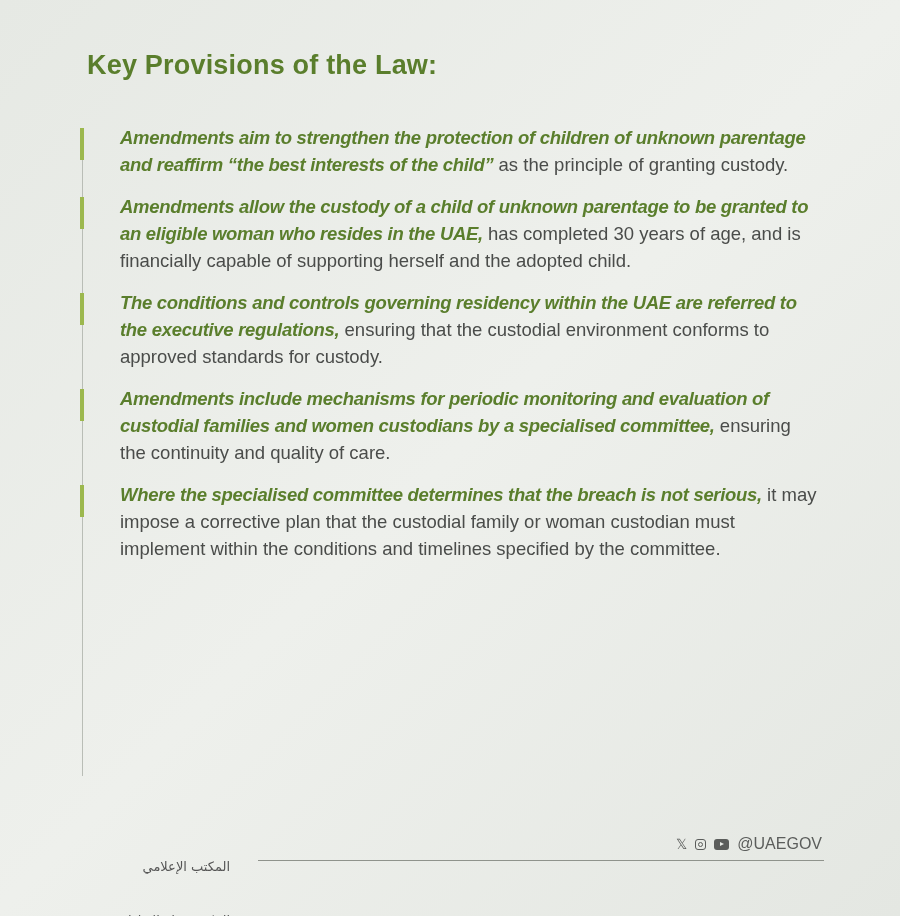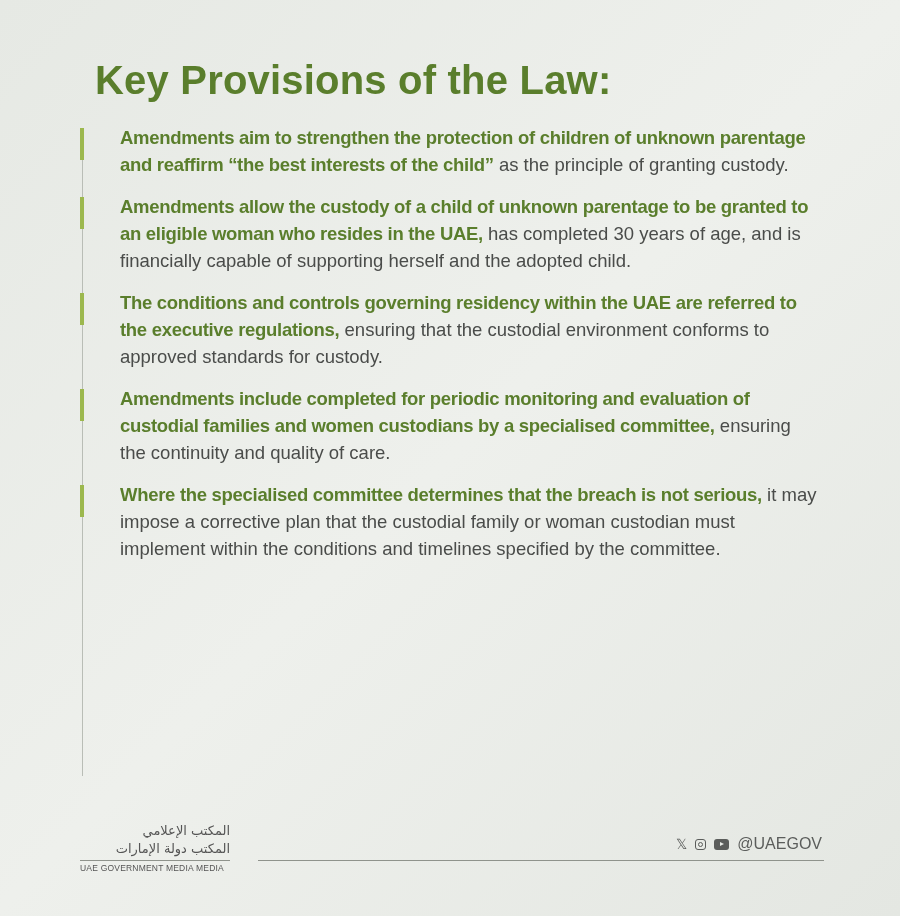--- a/index.html
+++ b/index.html
@@ -1,26 +1,26 @@
 <!DOCTYPE html>
 <html><head>
 <meta charset="utf-8">
 <style>
   html,body{margin:0;padding:0;}
   body{width:900px;height:916px;overflow:hidden;
     background:linear-gradient(135deg,#e6e9e4 0%,#eef0ec 50%,#e4e7e2 100%);
     font-family:"Liberation Sans",sans-serif;position:relative;}
-  .title{position:absolute;left:87px;top:50px;margin:8px;font-size:40px;font-weight:bold;color:#5a7e2c;letter-spacing:0.2px;}
+  .title{position:absolute;left:87px;top:50px;margin:0;font-size:27px;font-weight:bold;color:#5a7e2c;letter-spacing:0.2px;}
   .vline{position:absolute;left:82px;top:128px;width:1px;height:648px;background:#b9bdb6;}
   .items{position:absolute;left:80px;top:124px;width:740px;}
   .item{position:relative;padding-left:40px;margin-bottom:15px;font-size:18.5px;line-height:27px;color:#4a4c4a;}
   .item .bar{position:absolute;left:0;top:4px;width:4px;height:32px;background:#9cb84e;}
-  .item .hl{color:#5a7e2c;font-weight:bold;letter-spacing:-0.3px;}
+  .item .hl{color:#5a7e2c;font-weight:bold;letter-spacing:-0.3px;font-style:italic;}
   .footer-logo{position:absolute;left:80px;top:822px;width:150px;}
-  .ar{font-family:"DejaVu Sans",sans-serif;font-size:13px;color:#555;text-align:right;direction:rtl;line-height:18px;}
+  .ar{font-family:"DejaVu Sans",sans-serif;font-size:13px;color:#555;text-align:right;direction:rtl;line-height:18px;margin-top:36px;}
   .logo-div{height:1px;background:#8f938c;margin:2px 0 2px 0;}
   .en{font-size:8.5px;color:#555;letter-spacing:0.2px;}
   .hline{position:absolute;left:258px;top:860px;width:566px;height:1px;background:#8f938c;}
   .social{position:absolute;right:78px;top:835px;display:flex;align-items:center;gap:8px;color:#5b5d5b;}
   .social .ic{font-size:14px;line-height:16px;}
   .yt{width:15px;height:11px;background:#5b5d5b;border-radius:3px;position:relative;}
   .yt:after{content:"";position:absolute;left:6px;top:3px;border-left:4px solid #e8ebe6;border-top:2.5px solid transparent;border-bottom:2.5px solid transparent;}
   .ig{width:9px;height:9px;border:1.6px solid #5b5d5b;border-radius:3px;position:relative;}
   .ig:after{content:"";position:absolute;left:2px;top:2px;width:3px;height:3px;border:1.2px solid #5b5d5b;border-radius:50%;}
   .handle{font-size:16px;color:#5b5d5b;text-align:center;}
@@ -28,21 +28,21 @@
 </head>
 <body>
 
 <h1 class="title">Key Provisions of the Law:</h1>
 <div class="vline"></div>
 
 <div class="items">
   <div class="item"><span class="bar"></span><span class="hl">Amendments aim to strengthen the protection of children of unknown parentage and reaffirm “the best interests of the child”</span><span> as the principle of granting custody.</span></div>
   <div class="item"><span class="bar"></span><span class="hl">Amendments allow the custody of a child of unknown parentage to be granted to an eligible woman who resides in the UAE,</span><span> has completed 30 years of age, and is financially capable of supporting herself and the adopted child.</span></div>
   <div class="item"><span class="bar"></span><span class="hl">The conditions and controls governing residency within the UAE are referred to the executive regulations,</span><span> ensuring that the custodial environment conforms to approved standards for custody.</span></div>
-  <div class="item"><span class="bar"></span><span class="hl">Amendments include completed for periodic monitoring and evaluation of custodial families and women custodians by a specialised committee,</span><span> ensuring the continuity and quality of care.</span></div>
+  <div class="item"><span class="bar"></span><span class="hl">Amendments include mechanisms for periodic monitoring and evaluation of custodial families and women custodians by a specialised committee,</span><span> ensuring the continuity and quality of care.</span></div>
   <div class="item"><span class="bar"></span><span class="hl">Where the specialised committee determines that the breach is not serious,</span><span> it may impose a corrective plan that the custodial family or woman custodian must implement within the conditions and timelines specified by the committee.</span></div>
 </div>
 
 <div class="footer-logo">
   <div class="ar">المكتب الإعلامي</div>
   <div class="ar">المكتب دولة الإمارات</div>
   <div class="logo-div"></div>
   <div class="en">UAE GOVERNMENT MEDIA MEDIA</div>
 </div>
 

